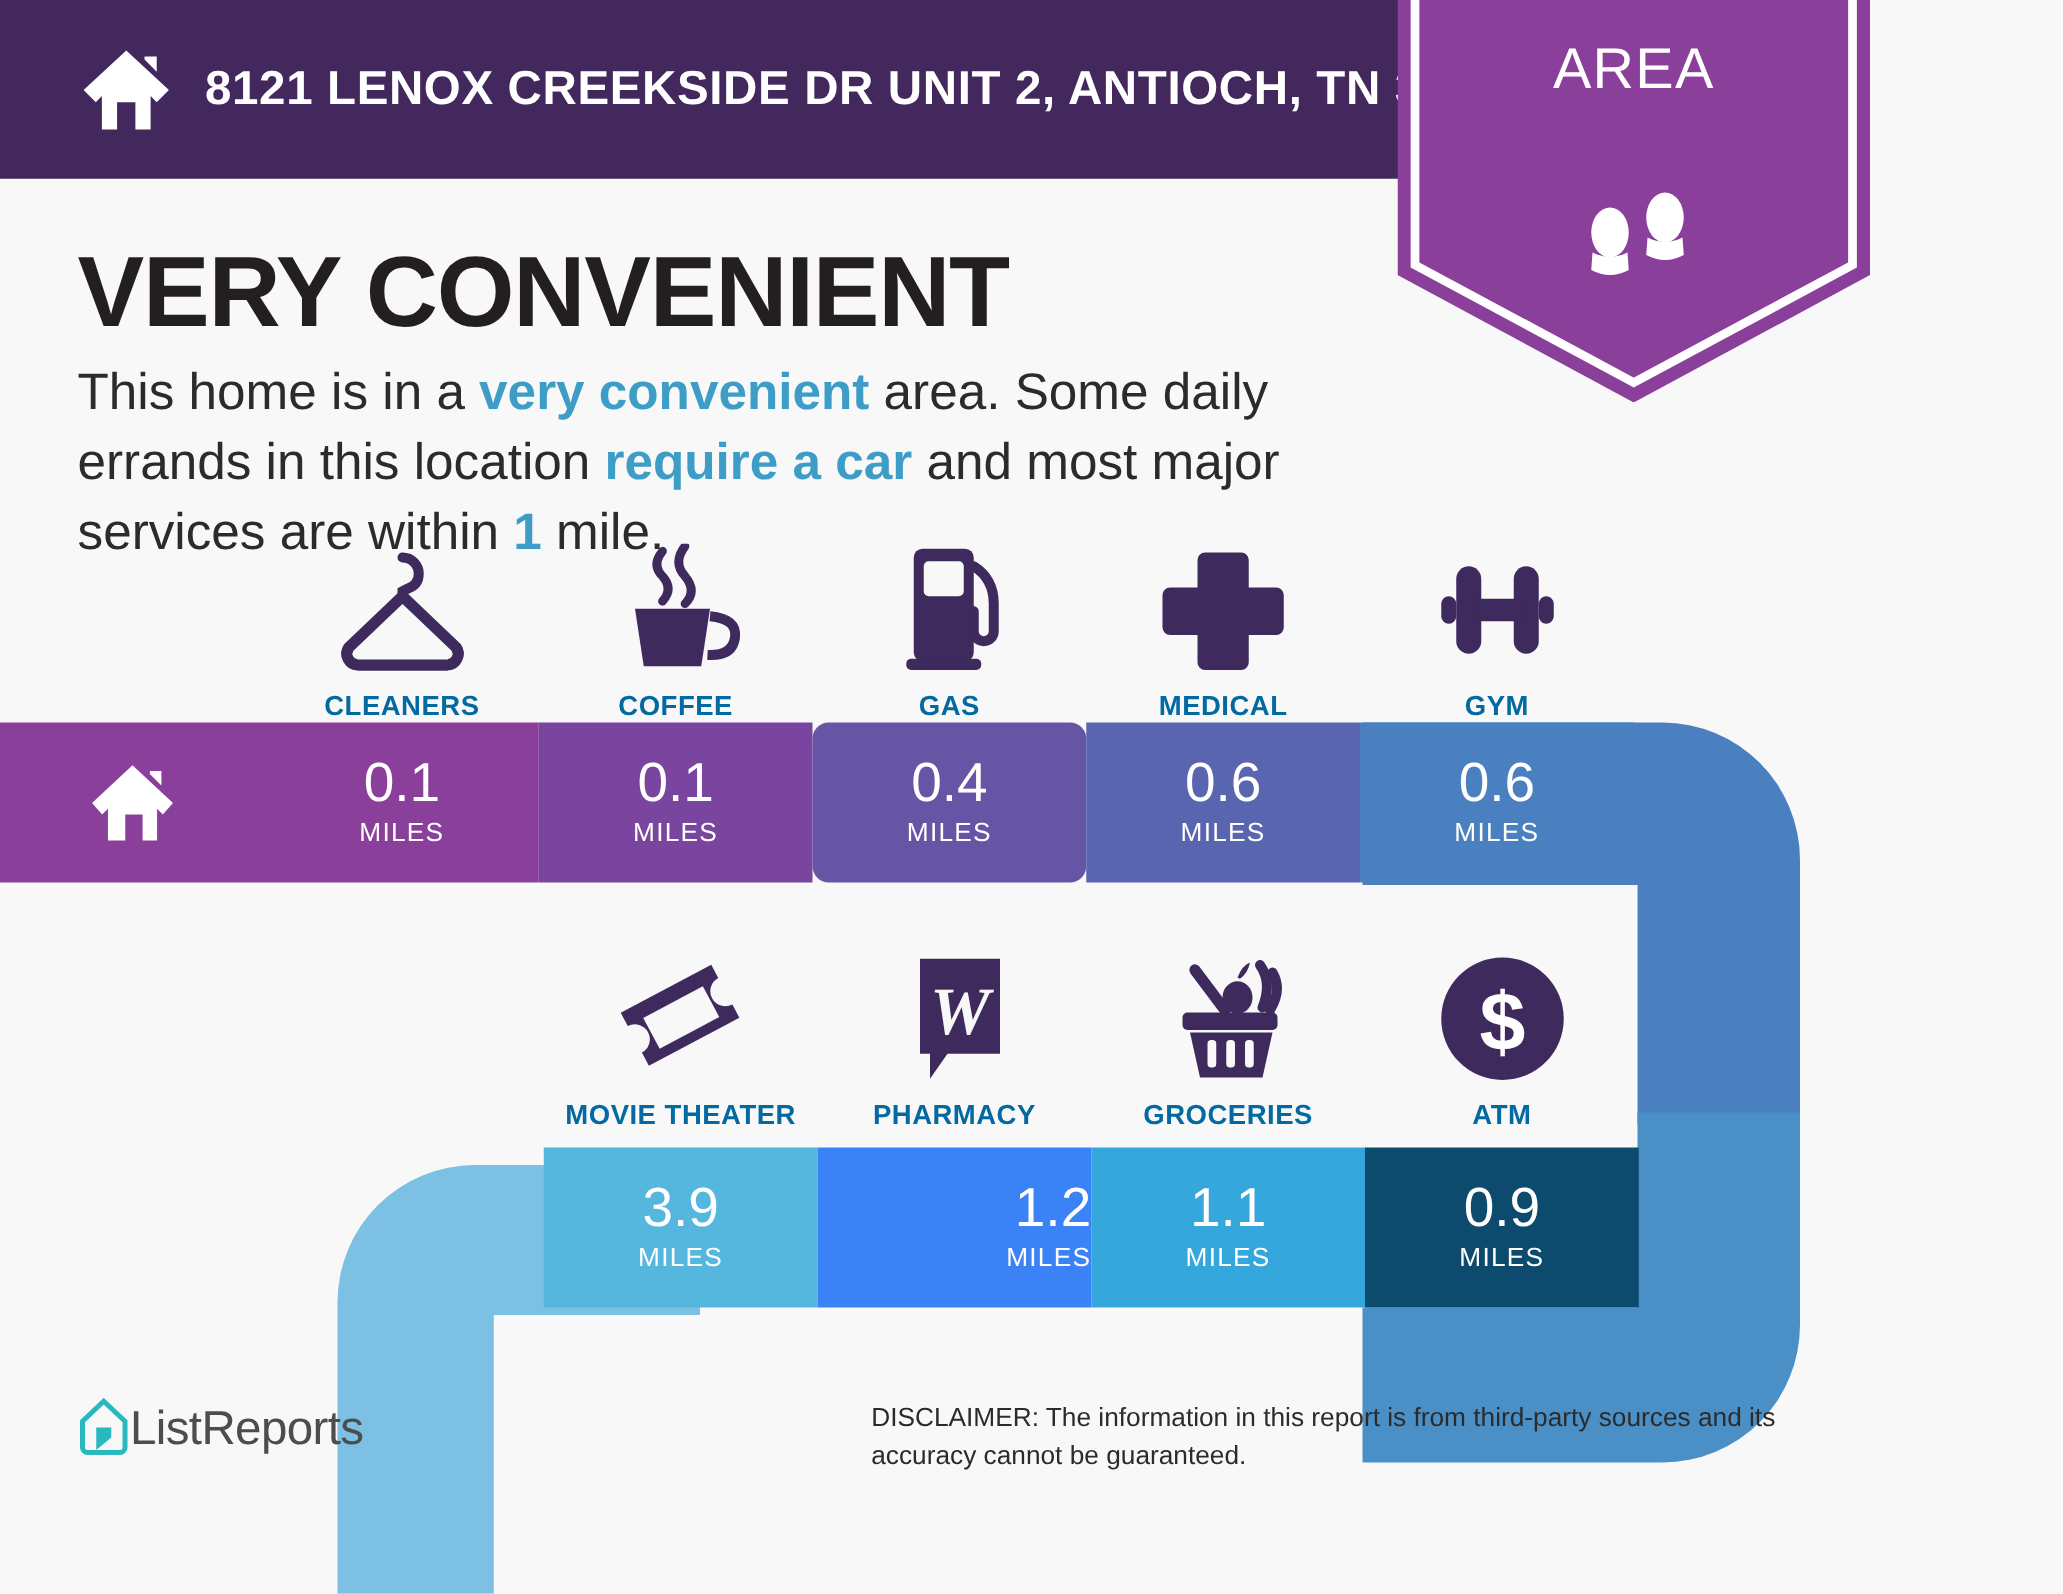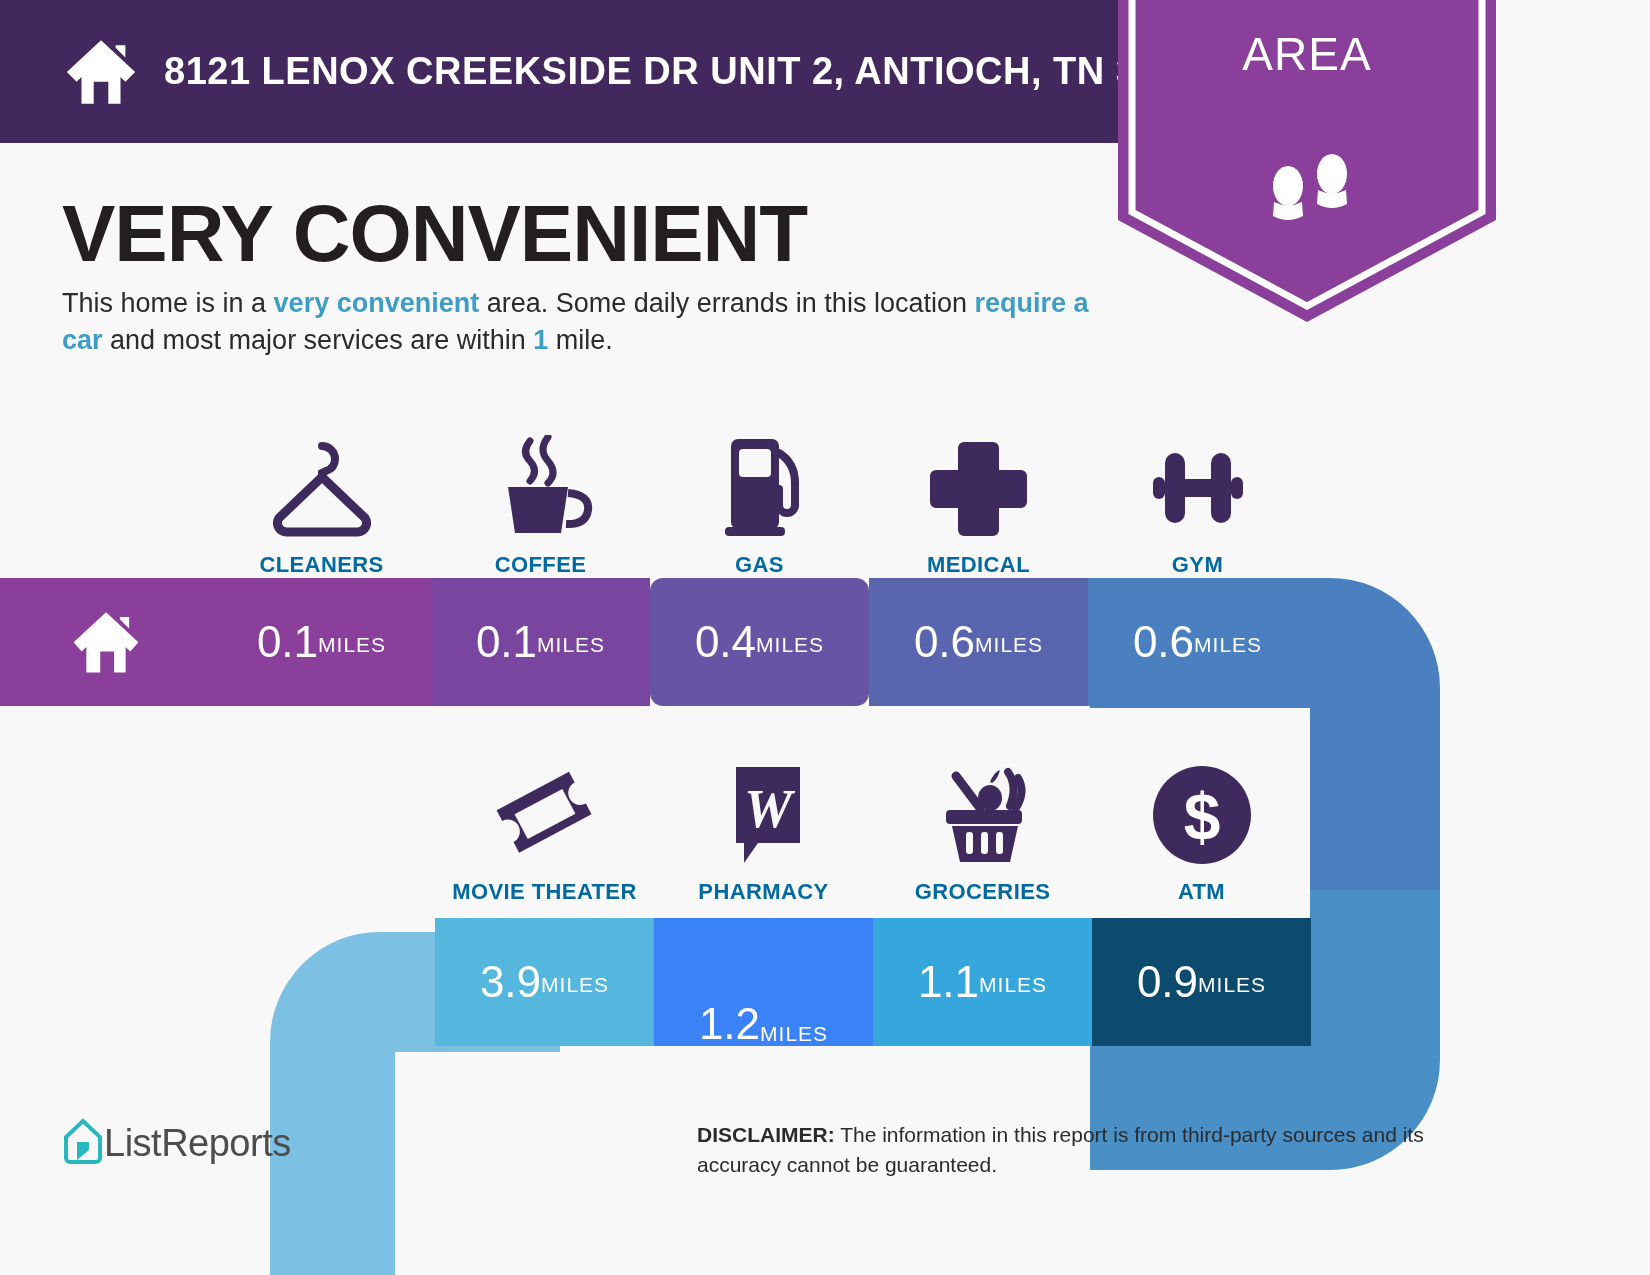--- a/index.html
+++ b/index.html
@@ -44,21 +44,21 @@
 
   
   .headline {
     position:absolute; left:62px; top:188px;
     font-size:80px; font-weight:700; color:#231f20;
     letter-spacing:-1px;
   }
   .desc {
     position:absolute; left:62px; top:285px;
     width:1060px;
-    font-size:27px; line-height:1.37; color:#2b2b2b;
+    font-size:41px; line-height:1.37; color:#2b2b2b;
   }
   .accent { color:#3d9dc7; font-weight:700; }
 
   
   .track { position:absolute; left:0; top:560px; width:1650px; height:715px; z-index:1; }
   .track svg { display:block; }
 
   
   .row1-icons {
     position:absolute; left:0; top:418px; width:1310px; height:160px;
@@ -80,21 +80,21 @@
   .row1-bar {
     position:absolute; left:0; top:578px; width:1310px; height:128px;
     display:flex; z-index:3;
   }
   .home-cell {
     width:212px; flex:none; background:#8a3f9b;
     display:flex; align-items:center; justify-content:center;
   }
   .val-cell {
     width:219px; flex:none;
-    display:flex; flex-direction:row; align-items:center; justify-content:center;
+    display:flex; flex-direction:column; align-items:center; justify-content:center;
     color:#ffffff;
   }
   .val-num { font-size:44px; font-weight:400; line-height:1; }
   .val-unit { font-size:21px; font-weight:400; letter-spacing:1px; margin-top:6px; }
 
   
   .row2-icons {
     position:absolute; left:435px; top:755px; width:875px; height:150px;
     display:flex; z-index:3;
   }
@@ -106,21 +106,21 @@
   
   .logo {
     position:absolute; left:62px; top:1118px;
     display:flex; align-items:center; z-index:4;
   }
   .logo-text { font-size:38px; color:#4d4d4d; letter-spacing:-0.5px; }
   .disclaimer {
     position:absolute; left:697px; top:1120px; width:810px;
     font-size:21px; line-height:1.45; color:#2b2b2b; z-index:4;
   }
-  .disclaimer b { font-weight:700; }
+  .disclaimer b { font-weight:400; }
 </style>
 </head>
 <body>
 
 <div class="track">
   <svg width="1650" height="715" viewBox="0 0 1650 715">
 
     <path d="M1090 18 H1330 A110 110 0 0 1 1440 128 V340 H1310 V148 H1090 Z" fill="#4a80c0"></path>
     <path d="M1310 330 H1440 V500 A110 110 0 0 1 1330 610 H1090 V486 H1310 Z" fill="#4a90c7"></path>
 

